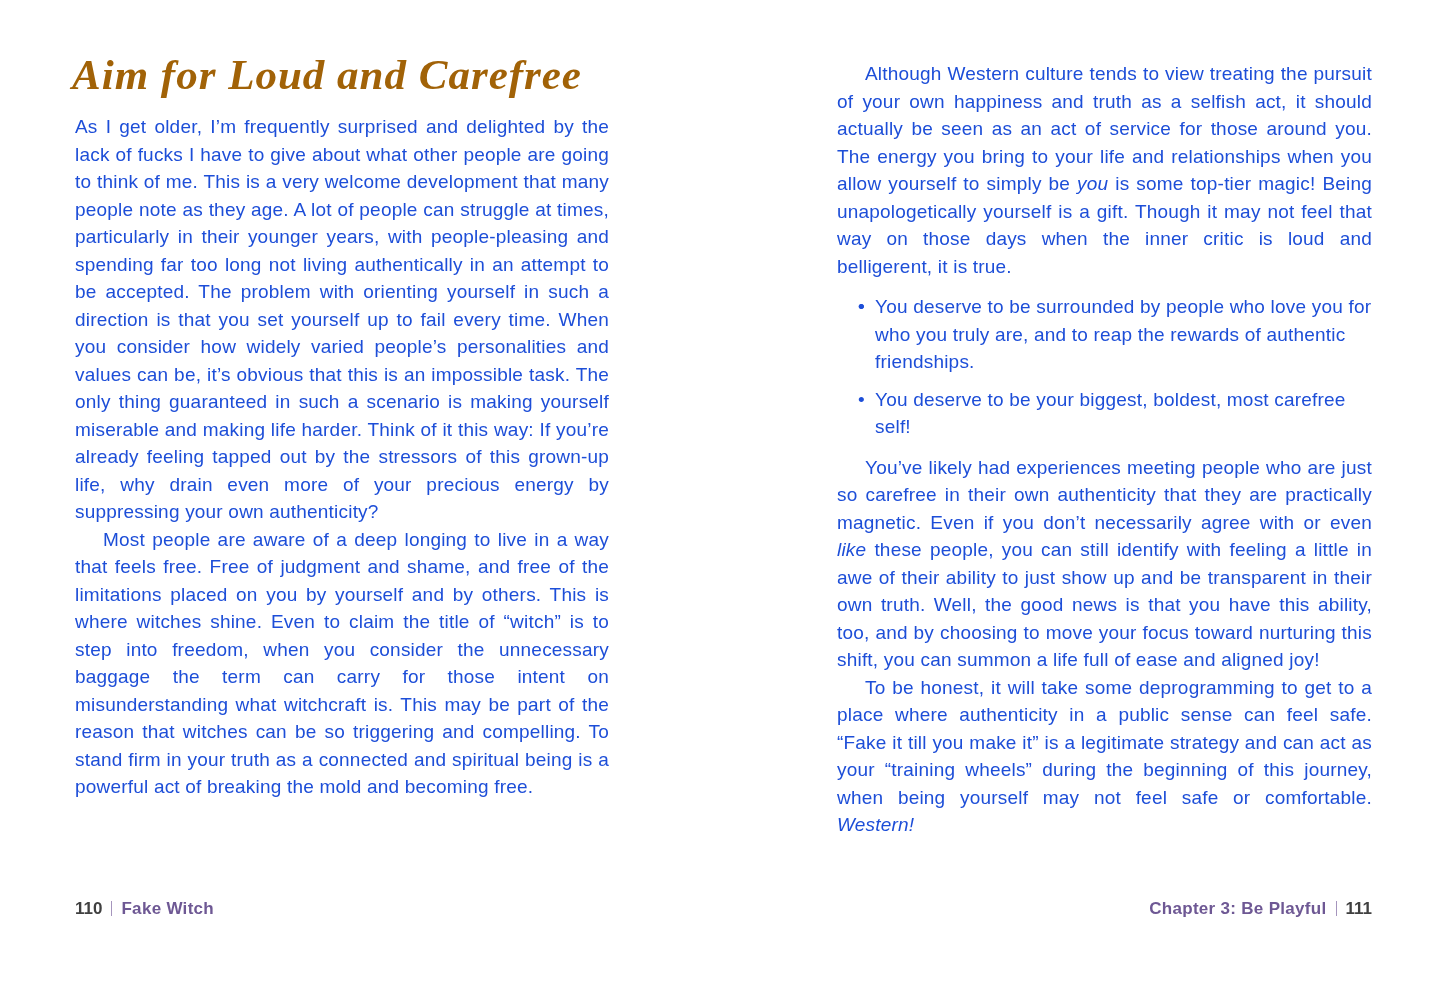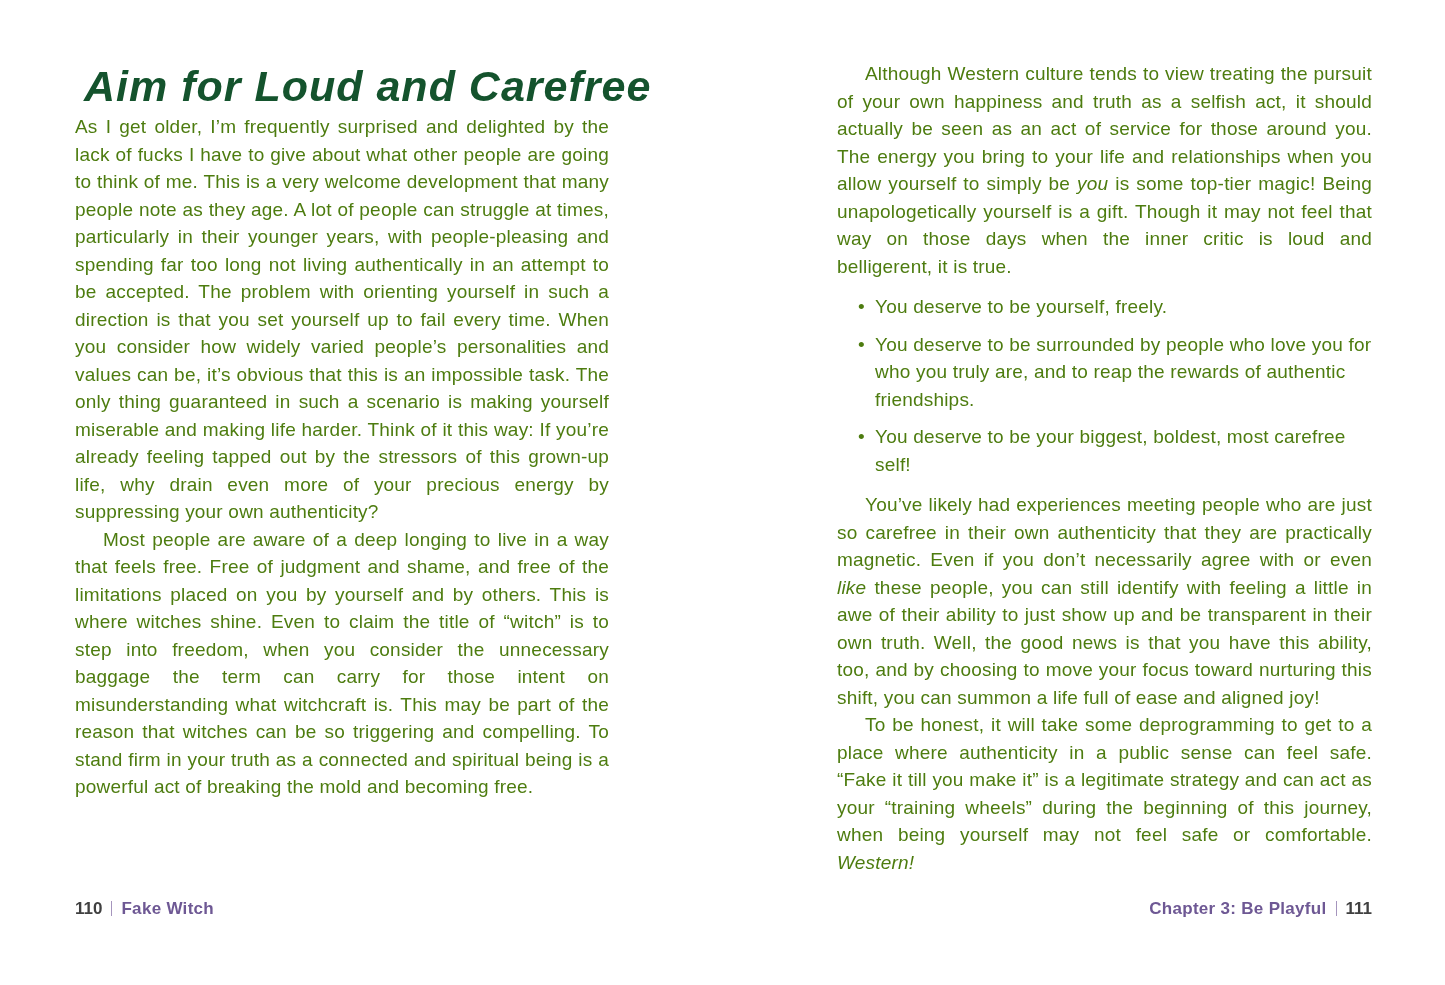--- a/index.html
+++ b/index.html
@@ -8,32 +8,32 @@
     width: 1445px;
     height: 985px;
     background: #ffffff;
     font-family: "Liberation Sans", sans-serif;
     overflow: hidden;
   }
   .heading {
     position: absolute;
     left: 72px;
     top: 50px;
-    margin: 12px;
-    font-family: Liberation Sans, sans-serif;
+    margin: 0;
+    font-family: Liberation Serif, serif;
     font-style: italic;
     font-weight: 700;
     font-size: 43px;
     letter-spacing: 1px;
-    color: #14532d;
+    color: #a16207;
     white-space: nowrap;
   }
   .body-col {
     position: absolute;
-    color: #4d7c0f;
+    color: #1d4ed8;
     font-size: 19px;
     line-height: 27.5px;
     letter-spacing: 0.2px;
   }
   #left-body  { left: 75px;  top: 113px; width: 534px; }
   #right-body { left: 837px; top: 60px;  width: 535px; }
   .para { margin: 0; text-align: justify; }
   .para.indent { text-indent: 28px; }
   .facts-list {
     margin: 13px 0 13px 0;
@@ -88,21 +88,21 @@
 
     <div class="footer footer-left">
       <span class="pagenum">110</span><span class="vdiv"></span><span class="footer-title">Fake Witch</span>
     </div>
   </div>
 
   <div>
     <div id="right-body" class="body-col">
         <p class="para indent"><span>Although Western culture tends to view treating the pursuit of your own happiness and truth as a selfish act, it should actually be seen as an act of service for those around you. The energy you bring to your life and relationships when you allow yourself to simply be </span><span class="it">you</span><span> is some top-tier magic! Being unapologetically yourself is a gift. Though it may not feel that way on those days when the inner critic is loud and belligerent, it is true.</span></p>
         <ul class="facts-list">
-          <li><span class="bullet">•</span><span>You deserve to be yourself, freely.</span></li>
+          <li><span class="bullet">•</span></li>
           <li><span class="bullet">•</span><span>You deserve to be surrounded by people who love you for who you truly are, and to reap the rewards of authentic friendships.</span></li>
           <li><span class="bullet">•</span><span>You deserve to be your biggest, boldest, most carefree self!</span></li>
         </ul>
         <p class="para indent"><span>You’ve likely had experiences meeting people who are just so carefree in their own authenticity that they are practically magnetic. Even if you don’t necessarily agree with or even </span><span class="it">like</span><span> these people, you can still identify with feeling a little in awe of their ability to just show up and be transparent in their own truth. Well, the good news is that you have this ability, too, and by choosing to move your focus toward nurturing this shift, you can summon a life full of ease and aligned joy!</span></p>
         <p class="para indent"><span>To be honest, it will take some deprogramming to get to a place where authenticity in a public sense can feel safe. “Fake it till you make it” is a legitimate strategy and can act as your “training wheels” during the beginning of this journey, when being yourself may not feel safe or comfortable. </span><span class="it">Western!</span></p>
       </div>
 
     <div class="footer footer-right">
       <span class="footer-title">Chapter 3: Be Playful</span><span class="vdiv"></span><span class="pagenum">111</span>
     </div>

